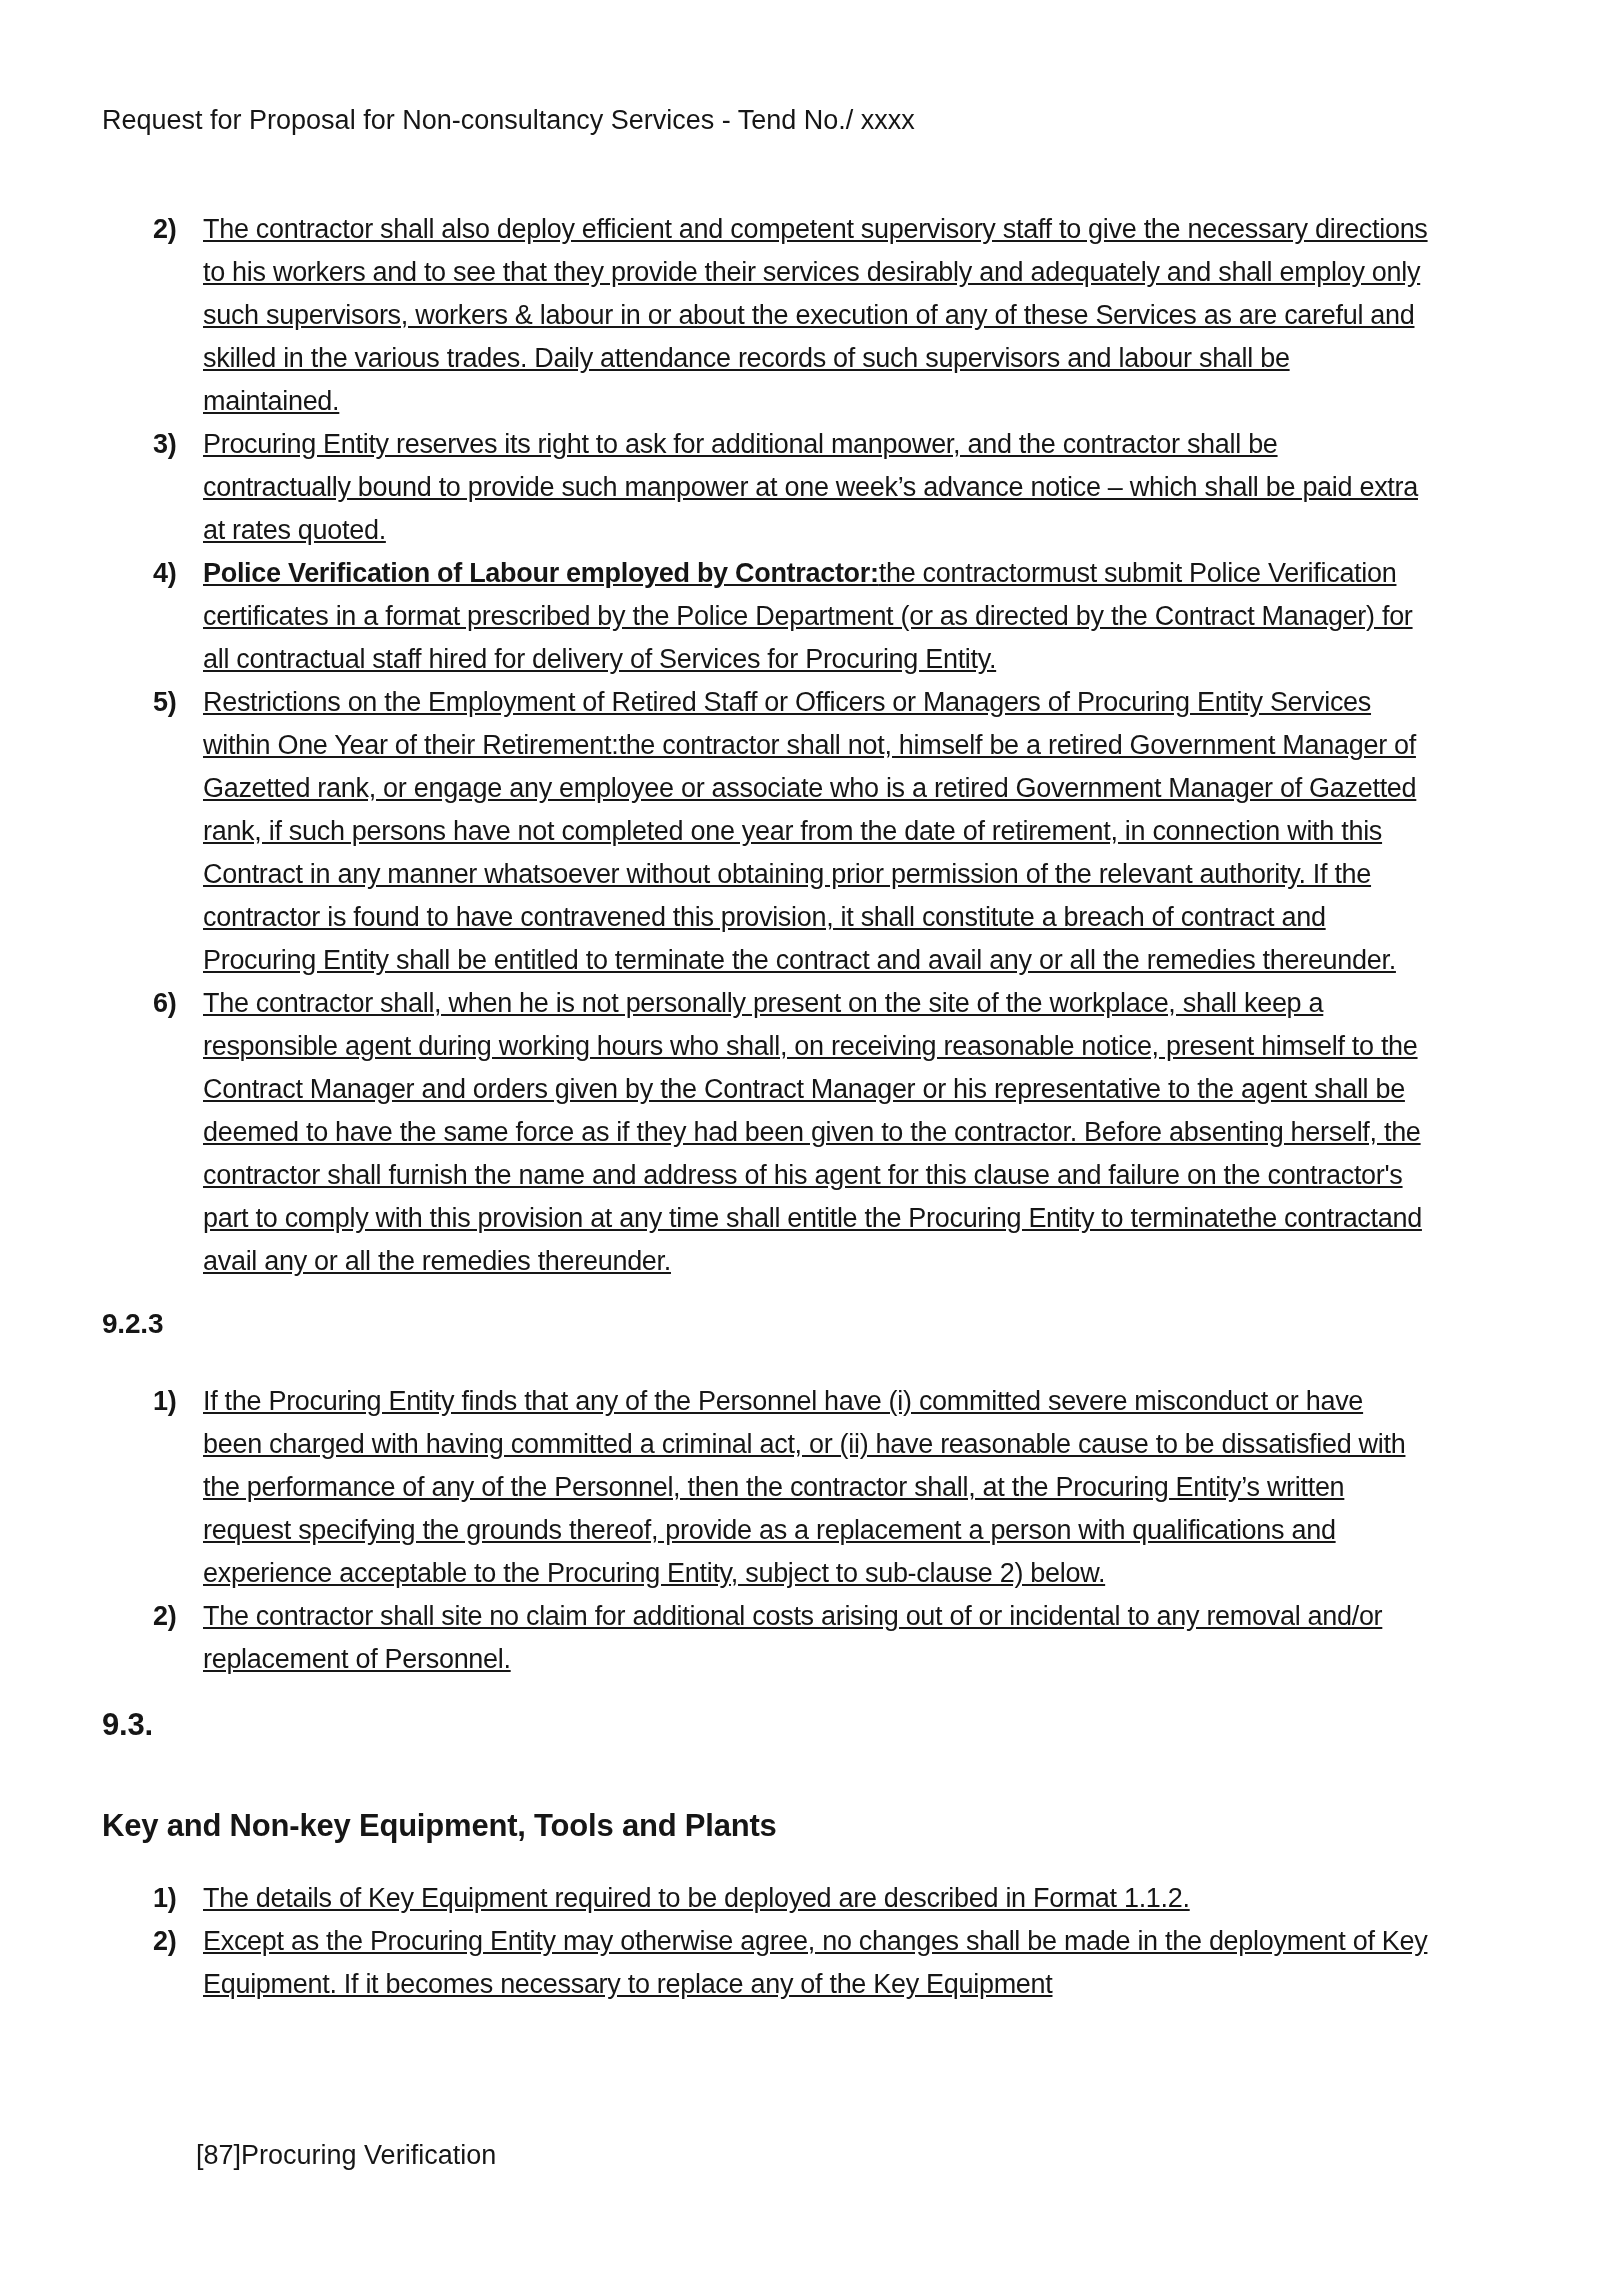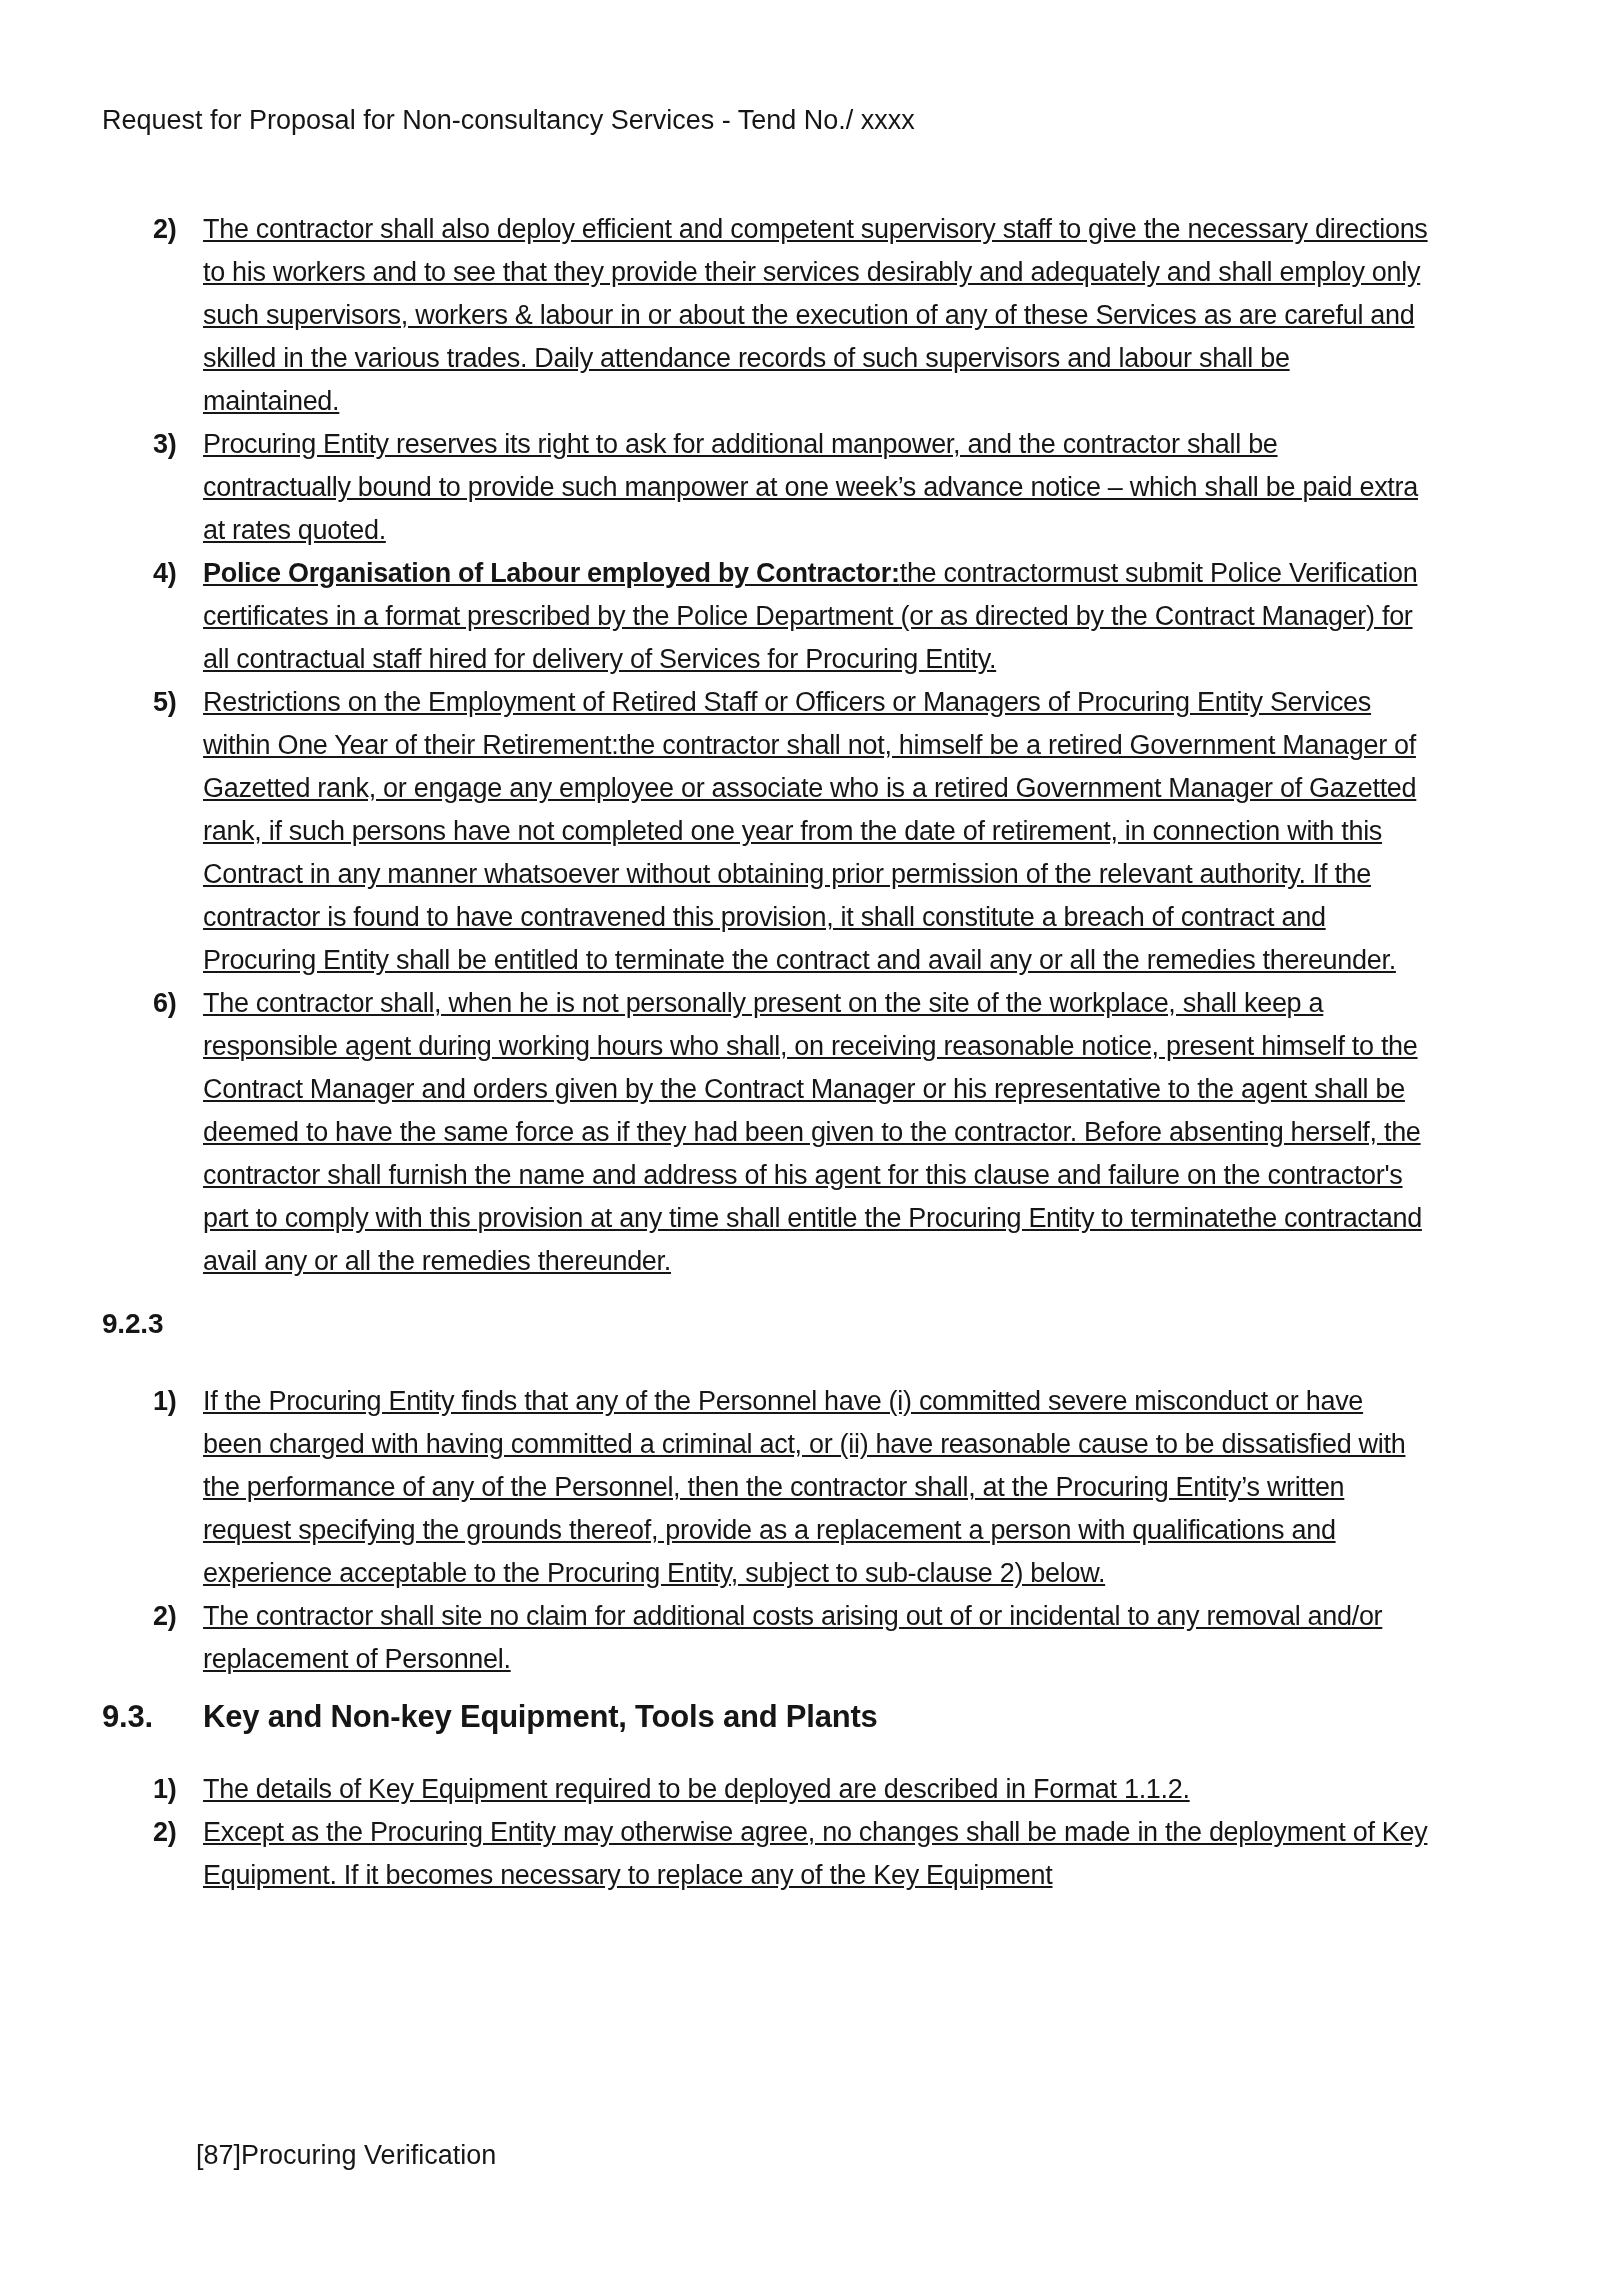--- a/index.html
+++ b/index.html
@@ -29,21 +29,21 @@
   .section-heading {
     display:flex;
     font-weight:700;
     font-size:28px;
     line-height:42px;
     letter-spacing:-0.2px;
   }
   .section-heading .hnum { flex:0 0 101px; }
   .h-923 { margin-top:20px;align-items:flex-end; }
   .list-923 { margin-top:35px; }
-  .h-93 { margin-top:12px; font-size:31px; line-height:47px; }
+  .h-93 { margin-top:20px; font-size:31px; line-height:47px;flex-direction:column; }
   .list-93 { margin-top:28px; }
   .footer {
     position:absolute;
     left:196px; right:200px; top:2138px;
     display:flex;
     font-size:27px;
     line-height:34px;
   }
 </style>
 </head>
@@ -57,21 +57,21 @@
     <div class="li">
       <span class="num">2)</span>
       <span class="txt">The contractor shall also deploy efficient and competent supervisory staff to give the necessary directions to his workers and to see that they provide their services desirably and adequately and shall employ only such supervisors, workers &amp; labour in or about the execution of any of these Services as are careful and skilled in the various trades. Daily attendance records of such supervisors and labour shall be maintained.</span>
     </div>
     <div class="li">
       <span class="num">3)</span>
       <span class="txt">Procuring Entity reserves its right to ask for additional manpower, and the contractor shall be contractually bound to provide such manpower at one week’s advance notice – which shall be paid extra at rates quoted.</span>
     </div>
     <div class="li">
       <span class="num">4)</span>
-      <span class="txt"><span class="lead-bold">Police Organisation of Labour employed by Contractor:</span><span>the contractormust submit Police Verification certificates in a format prescribed by the Police Department (or as directed by the Contract Manager) for all contractual staff hired for delivery of Services for Procuring Entity.</span></span>
+      <span class="txt"><span class="lead-bold">Police Verification of Labour employed by Contractor:</span><span>the contractormust submit Police Verification certificates in a format prescribed by the Police Department (or as directed by the Contract Manager) for all contractual staff hired for delivery of Services for Procuring Entity.</span></span>
     </div>
     <div class="li">
       <span class="num">5)</span>
       <span class="txt">Restrictions on the Employment of Retired Staff or Officers or Managers of Procuring Entity Services within One Year of their Retirement:the contractor shall not, himself be a retired Government Manager of Gazetted rank, or engage any employee or associate who is a retired Government Manager of Gazetted rank, if such persons have not completed one year from the date of retirement, in connection with this Contract in any manner whatsoever without obtaining prior permission of the relevant authority. If the contractor is found to have contravened this provision, it shall constitute a breach of contract and Procuring Entity shall be entitled to terminate the contract and avail any or all the remedies thereunder.</span>
     </div>
     <div class="li">
       <span class="num">6)</span>
       <span class="txt">The contractor shall, when he is not personally present on the site of the workplace, shall keep a responsible agent during working hours who shall, on receiving reasonable notice, present himself to the Contract Manager and orders given by the Contract Manager or his representative to the agent shall be deemed to have the same force as if they had been given to the contractor. Before absenting herself, the contractor shall furnish the name and address of his agent for this clause and failure on the contractor's part to comply with this provision at any time shall entitle the Procuring Entity to terminatethe contractand avail any or all the remedies thereunder.</span>
     </div>
   </div>

